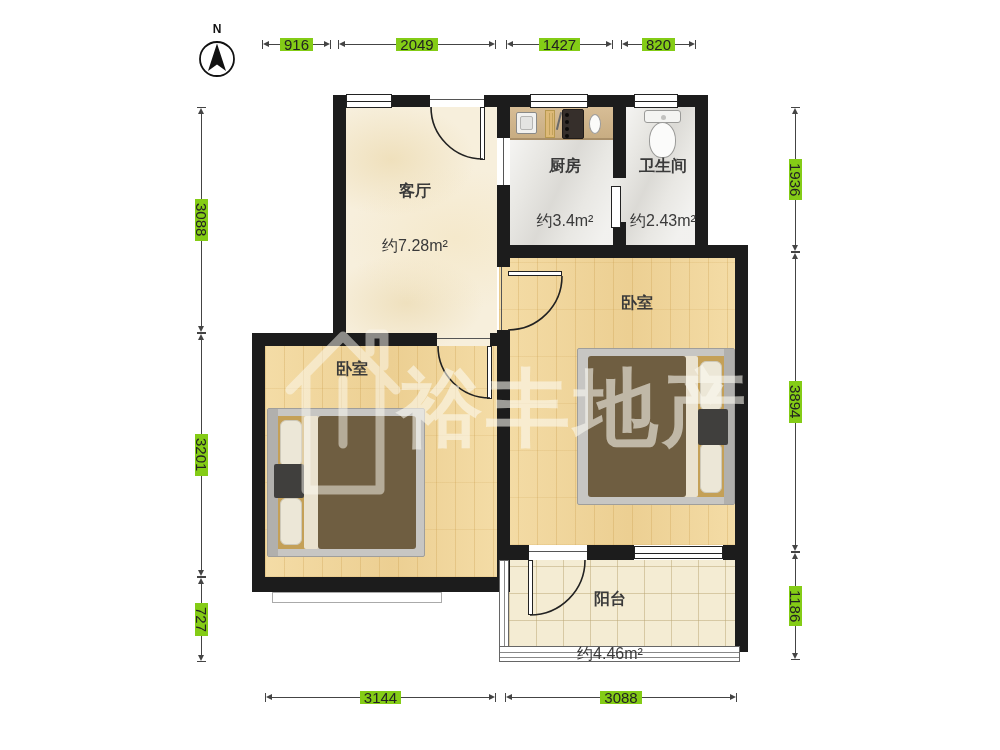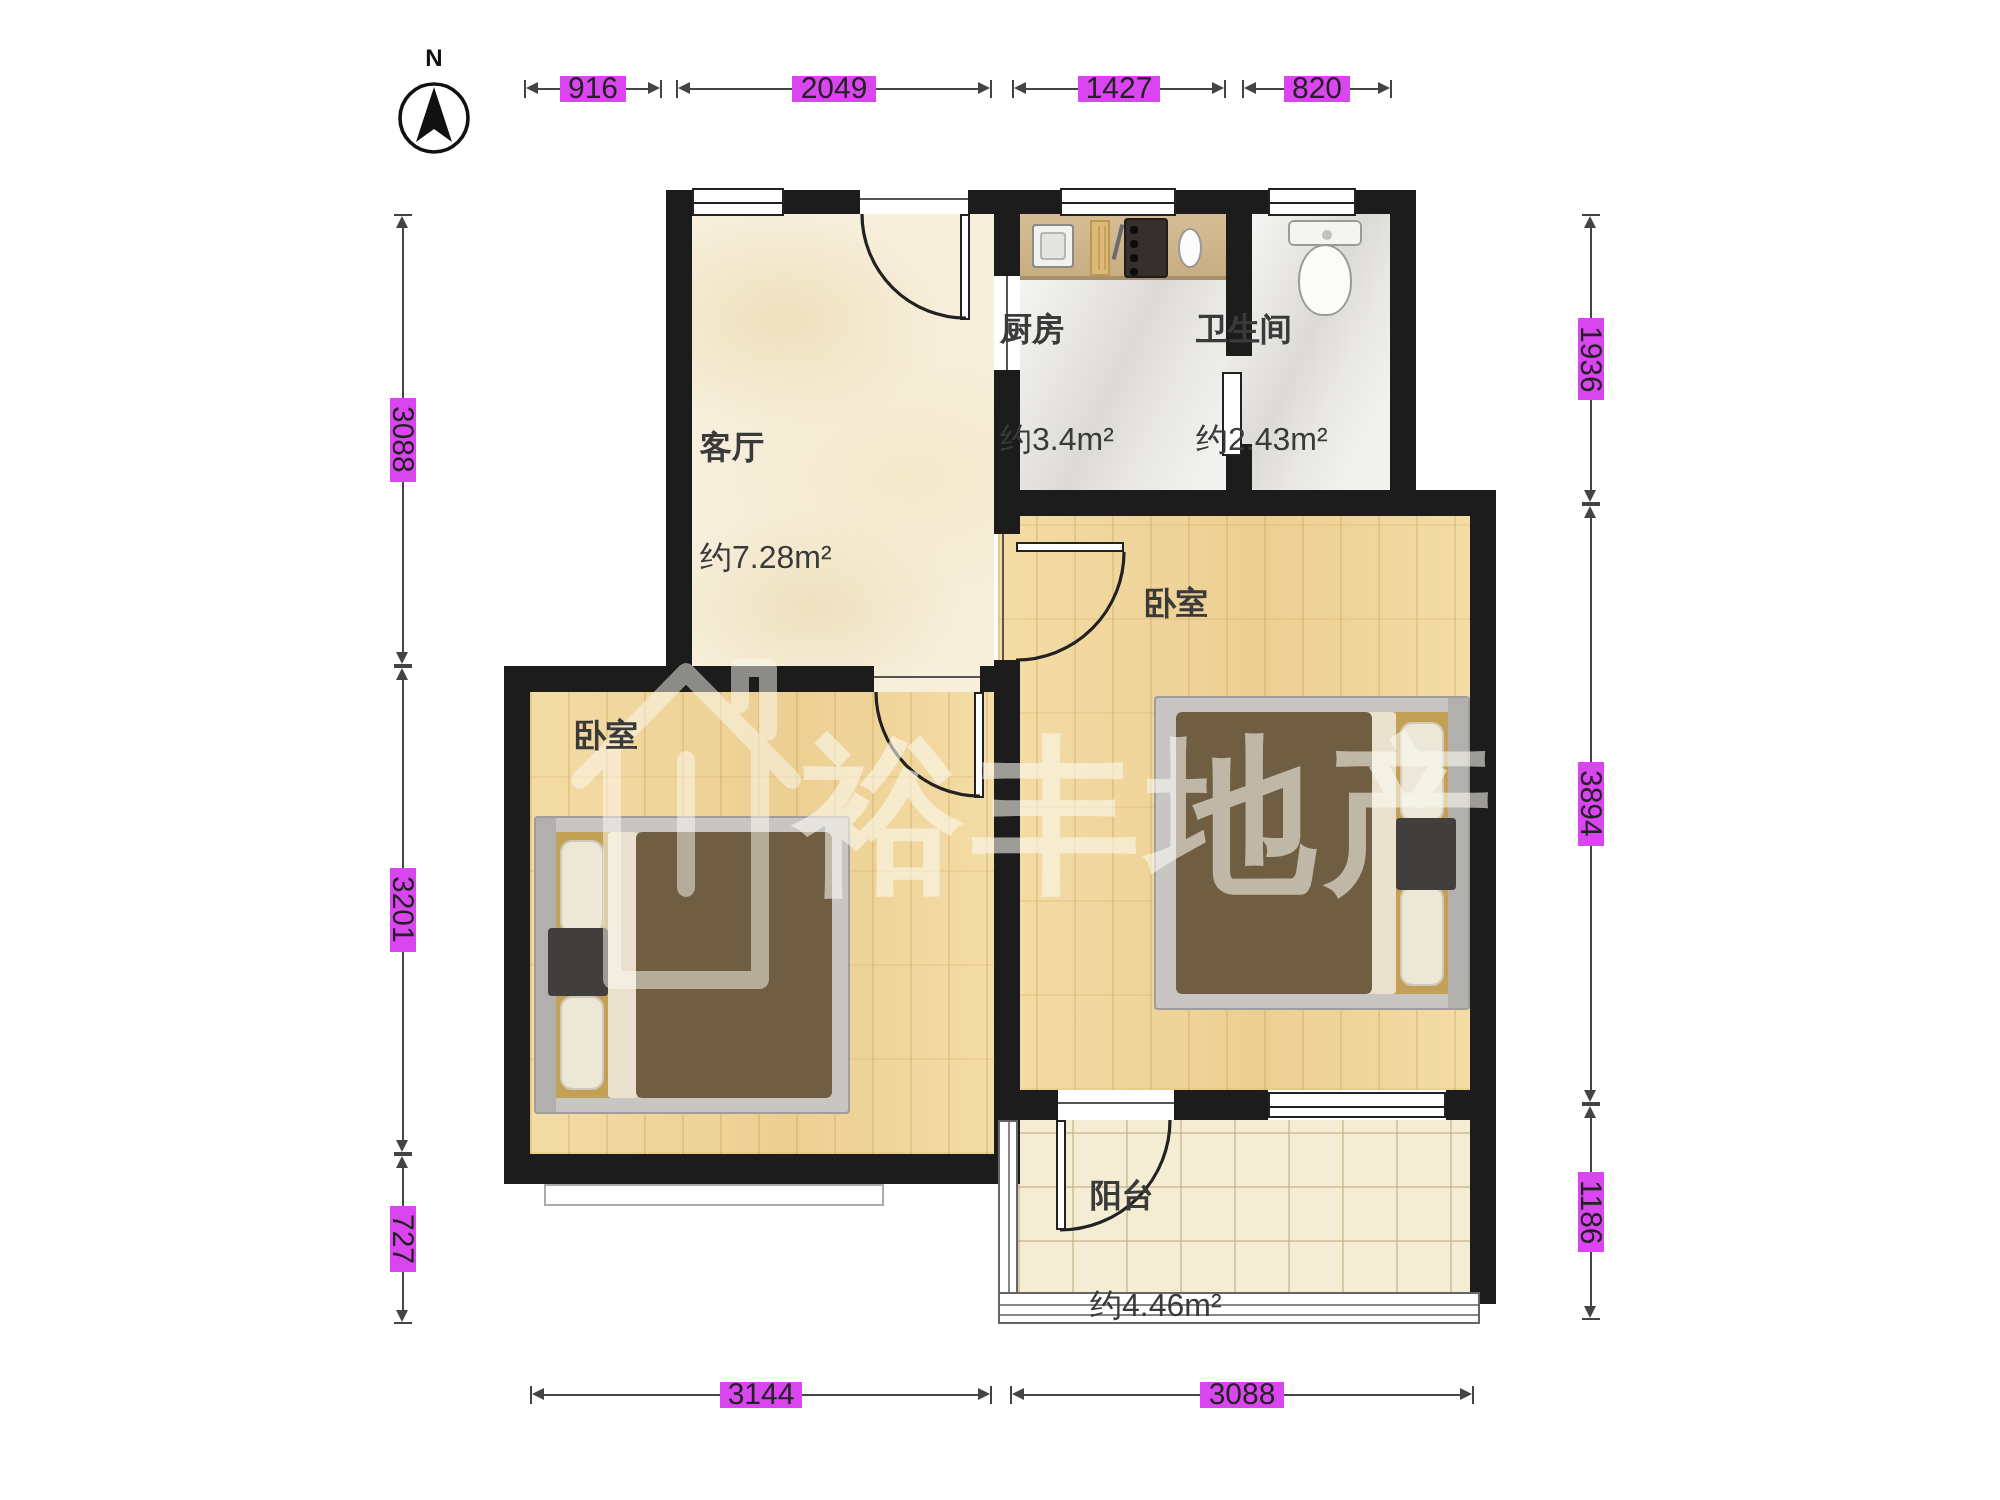--- a/index.html
+++ b/index.html
@@ -21,21 +21,21 @@
   .dim-h .line{flex:1;height:1px;}
   .dim-v .line{flex:1;width:1px;}
   .dim .tick{background:var(--dim-line);}
   .dim-h .tick{width:1px;height:9px;}
   .dim-v .tick{height:1px;width:9px;}
   .arr{width:0;height:0;}
   .arr.l{border-top:3px solid transparent;border-bottom:3px solid transparent;border-right:6px solid var(--dim-line);}
   .arr.r{border-top:3px solid transparent;border-bottom:3px solid transparent;border-left:6px solid var(--dim-line);}
   .arr.u{border-left:3px solid transparent;border-right:3px solid transparent;border-bottom:6px solid var(--dim-line);}
   .arr.d{border-left:3px solid transparent;border-right:3px solid transparent;border-top:6px solid var(--dim-line);}
-  .dim-label{font-size:15px;line-height:13px;padding:0 4px;background:#d946ef;white-space:nowrap;text-align:center;}
+  .dim-label{font-size:15px;line-height:13px;padding:0 4px;background:#84cc16;white-space:nowrap;text-align:center;}
   .dim-v .dim-label{writing-mode:vertical-rl;padding:4px 0;line-height:13px;}
 
   
   .floor-marble{background-color:var(--marble-cream);
     background-image:radial-gradient(ellipse 120px 80px at 30% 22%,rgba(233,212,162,.55),transparent 70%),
       radial-gradient(ellipse 150px 100px at 72% 55%,rgba(244,230,196,.7),transparent 72%),
       radial-gradient(ellipse 110px 70px at 40% 82%,rgba(231,210,160,.5),transparent 70%);}
   .floor-gray{background-color:var(--tile-gray);
     background-image:linear-gradient(115deg,rgba(255,255,255,.55) 8%,transparent 28%,rgba(203,201,196,.45) 48%,transparent 66%,rgba(255,255,255,.4) 85%);}
   .floor-wood{background-color:var(--wood-floor);
@@ -71,21 +71,21 @@
 
   .bed{position:absolute;background:#c7c6c3;border:1px solid #9f9e9b;border-radius:2px;}
   .bed .head{position:absolute;top:0;bottom:0;width:10px;background:#b1b0ad;}
   .bed .matt{position:absolute;top:7px;bottom:7px;background:var(--mattress);}
   .bed .duvet{position:absolute;top:7px;bottom:7px;background:var(--duvet);border-radius:3px;}
   .bed .sheet{position:absolute;top:7px;bottom:7px;background:#eae2cf;border-radius:2px;}
   .bed .pillow{position:absolute;width:22px;background:#ece7d7;border:1px solid #cec9b9;border-radius:6px;}
   .bed .cube{position:absolute;width:30px;background:#403f3d;border-radius:2px;}
 
   
-  .room-label{position:absolute;width:130px;color:var(--label-text);}
+  .room-label{position:absolute;width:130px;text-align:center;color:var(--label-text);}
   .room-label .nm{font-size:16px;font-weight:600;line-height:22px;}
   .room-label .ar{font-size:16px;font-weight:500;line-height:24px;margin-top:32px;}
   #watermark-text{position:absolute;font-size:84px;font-weight:600;letter-spacing:4px;
     color:rgba(252,249,241,.58);white-space:nowrap;pointer-events:none;}
   #compass{position:absolute;}
   #compass .n{position:absolute;left:11px;top:-18px;width:16px;text-align:center;font-size:12px;font-weight:bold;color:#111;}
   svg.overlay{position:absolute;left:0;top:0;pointer-events:none;}
 </style>
 </head>
 <body>
@@ -329,21 +329,21 @@
     <path d="M438,346 A52,52 0 0 0 490,398" fill="none" stroke="#222" stroke-width="1.6"></path>
     <path d="M562,276 A54,54 0 0 1 508,330" fill="none" stroke="#222" stroke-width="1.6"></path>
     <path d="M585,560 A55,55 0 0 1 530,615" fill="none" stroke="#222" stroke-width="1.6"></path>
   </svg>
 
   <svg class="overlay" style="left:282px;top:326px" width="122" height="176">
     <path d="M8,64 L61,10 L114,64 M88,26 L88,8 L102,8 L102,40 M24,50 L24,164 M98,50 L98,164 M24,164 L98,164 M61,54 L61,118" fill="none" stroke="rgba(252,249,241,0.5)" stroke-width="9" stroke-linejoin="round" stroke-linecap="round"></path>
   </svg>
   <div id="watermark-text" style="left:398px;top:352px">裕丰地产</div>
 
-  <div class="room-label" style="left:350px;top:214px">
+  <div class="room-label" style="left:350px;top:180px">
     <div class="nm">客厅</div>
     <div class="ar">约7.28m²</div>
   </div>
   <div class="room-label" style="left:500px;top:155px">
     <div class="nm">厨房</div>
     <div class="ar">约3.4m²</div>
   </div>
   <div class="room-label" style="left:598px;top:155px">
     <div class="nm">卫生间</div>
     <div class="ar">约2.43m²</div>

